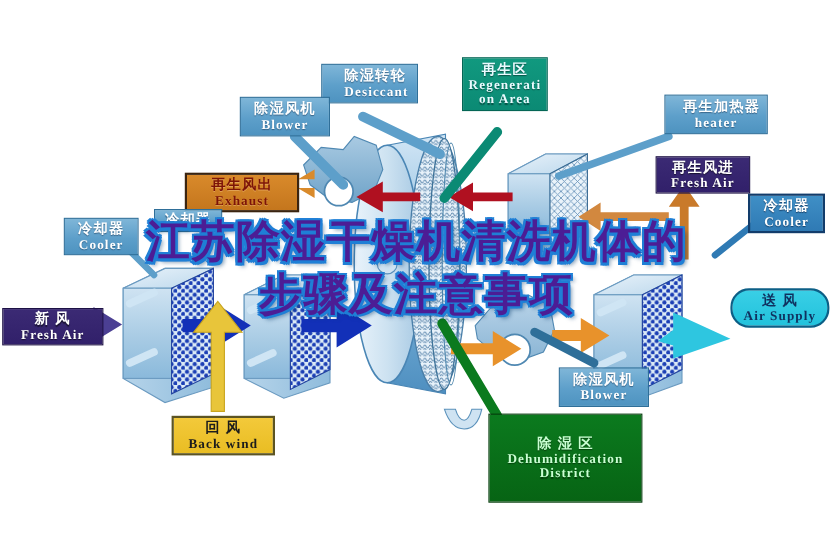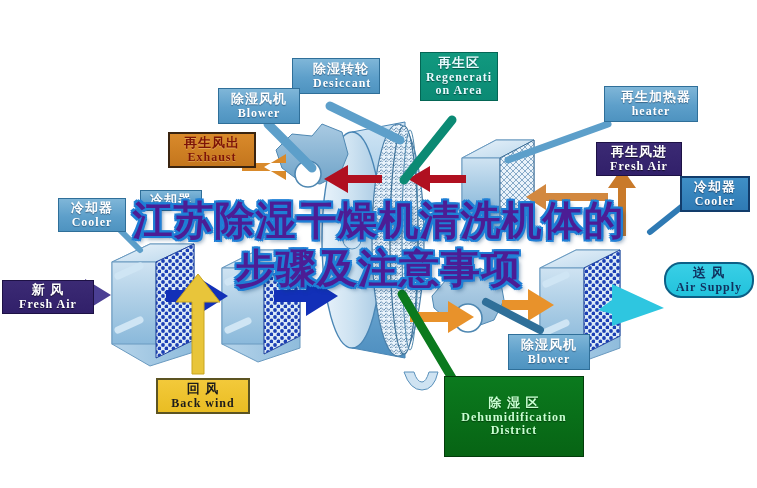--- a/index.html
+++ b/index.html
@@ -280,21 +280,21 @@
     <span class="cn">再生区</span>
     <span class="en">Regenerati</span>
     <span class="en">on Area</span>
   </div>
 
   <div class="lbl bx-blue" style="left:604px;top:86px;width:94px;padding:3px 16px;">
     <span class="cn">再生加热器</span>
     <span class="en">heater</span>
   </div>
 
-  <div class="lbl bx-orange" style="left:168px;top:132px;width:88px;padding:2px 4px;">
+  <div class="lbl bx-orange" style="left:168px;top:157px;width:104px;padding:2px 4px;">
     <span class="cn">再生风出</span>
     <span class="en">Exhaust</span>
   </div>
 
   <div class="lbl bx-purple" style="left:596px;top:142px;width:86px;padding:2px 4px;">
     <span class="cn">再生风进</span>
     <span class="en">Fresh Air</span>
   </div>
 
   <div class="lbl bx-blue" style="left:58px;top:198px;width:68px;padding:2px 3px;">

